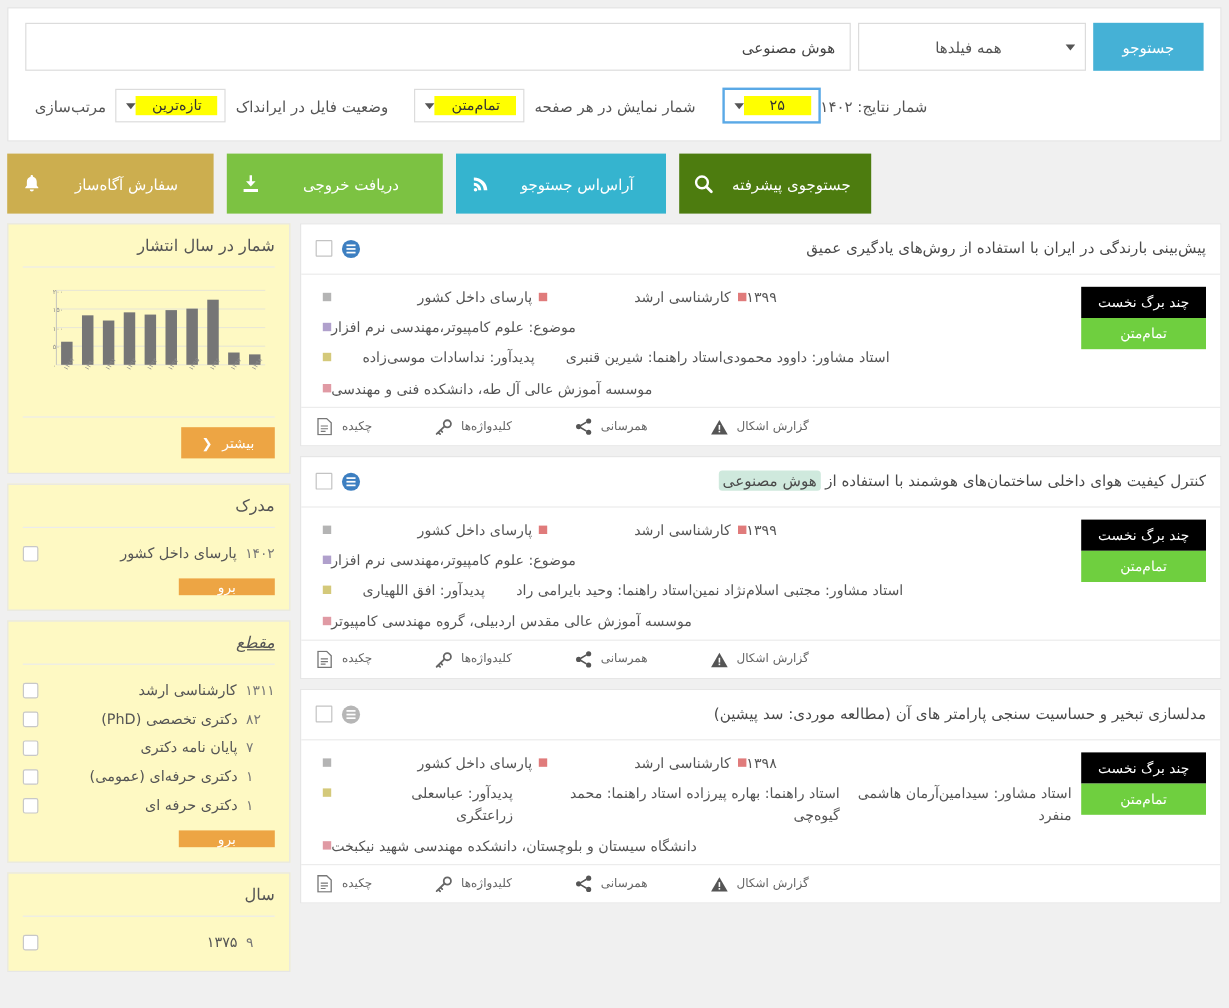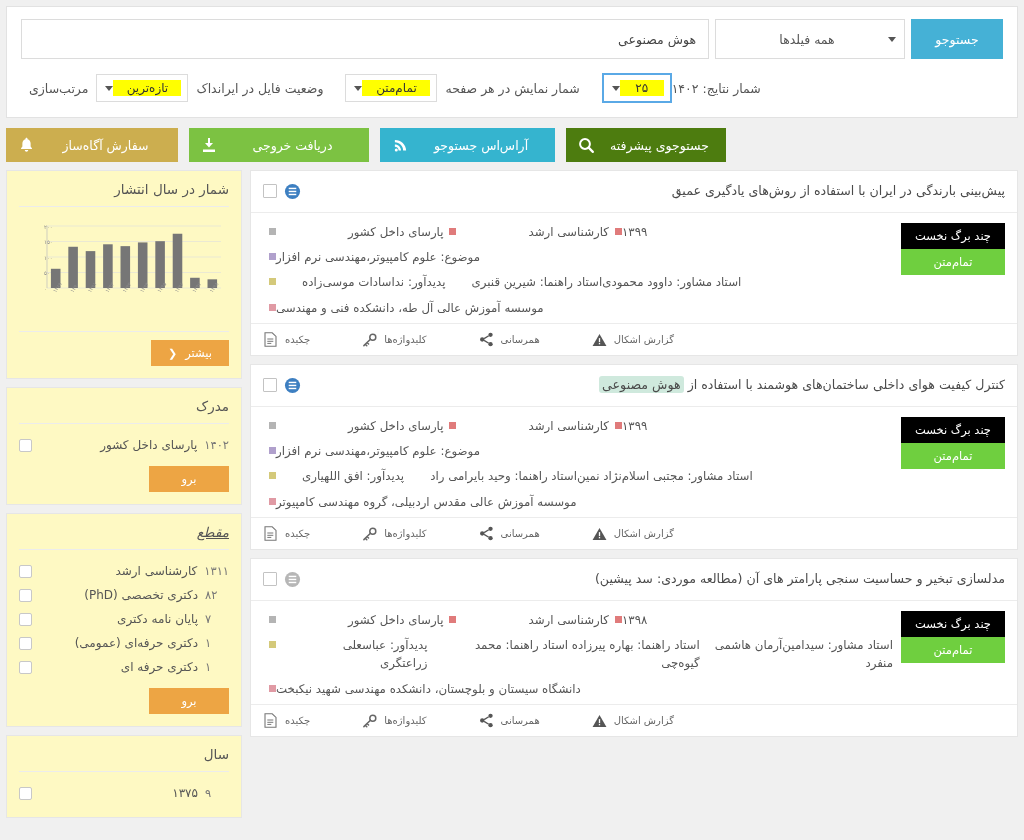--- a/index.html
+++ b/index.html
@@ -70,36 +70,36 @@
     margin-top: 14px;
     gap: 0;
   }
   .opt-label { font-size: 12.5px; color: #555; margin: 0 8px; white-space: nowrap; }
   .mini-select {
     width: 92px; height: 28px;
     border: 1px solid #dcdcdc; background: #fff;
     display: flex; flex-direction: row-reverse; align-items: center;
     padding: 0 6px; cursor: pointer;
   }
-  .mini-select.focused { border: 2px solid #5aa9e6; width: 70px; height: 30px; }
+  .mini-select.focused { border: 2px solid #5aa9e6; width: 82px; height: 30px; }
   .mini-select .val {
     flex: 1; text-align: center; font-size: 12px; color: #333;
     background: #ffff00; padding: 1px 2px;
   }
   .mini-select .chev { margin-left: 2px; }
   .results-count { font-size: 12.5px; color: #555; margin-right: 14px; white-space: nowrap; }
 
   
   .toolbar {
     display: flex; flex-direction: row-reverse;
     margin: 10px 6px 0 6px;
     gap: 11px;
   }
   .tb-btn {
-    height: 34px;
+    height: 50px;
     display: flex; flex-direction: row-reverse; align-items: center;
     padding: 0 12px 0 10px;
     color: #fff; font-size: 12.5px;
     cursor: pointer; border: none;
     font-family: "DejaVu Sans", sans-serif;
     gap: 9px;
   }
   .tb-btn.gold   { background: #ccae4f; width: 172px; }
   .tb-btn.green  { background: #7cc242; width: 180px; }
   .tb-btn.cyan   { background: #35b4cf; width: 175px; }
@@ -184,21 +184,21 @@
     display: flex; flex-direction: row-reverse; align-items: center;
     padding: 5px 0; gap: 7px;
   }
   .facet-chk {
     width: 13px; height: 13px; border: 1px solid #c8c8c8;
     background: #fff; flex: none; border-radius: 2px; cursor: pointer;
   }
   .facet-label { flex: 1; font-size: 12px; color: #555; text-align: right; }
   .facet-count { font-size: 11.5px; color: #777; text-align: left; min-width: 24px; }
   .go-btn {
-    margin-top: 9px; width: 80px; height: 26px;
+    margin-top: 9px; width: 80px; height: 14px;
     background: #eda544; color: #fff; border: none;
     font-size: 11.5px; cursor: pointer;
     font-family: "DejaVu Sans", sans-serif;
     display: flex; align-items: center; justify-content: center;
   }
   .more-btn {
     margin-top: 8px; width: 78px; height: 26px;
     background: #eda544; color: #fff; border: none;
     font-size: 11.5px; cursor: pointer;
     font-family: "DejaVu Sans", sans-serif;

